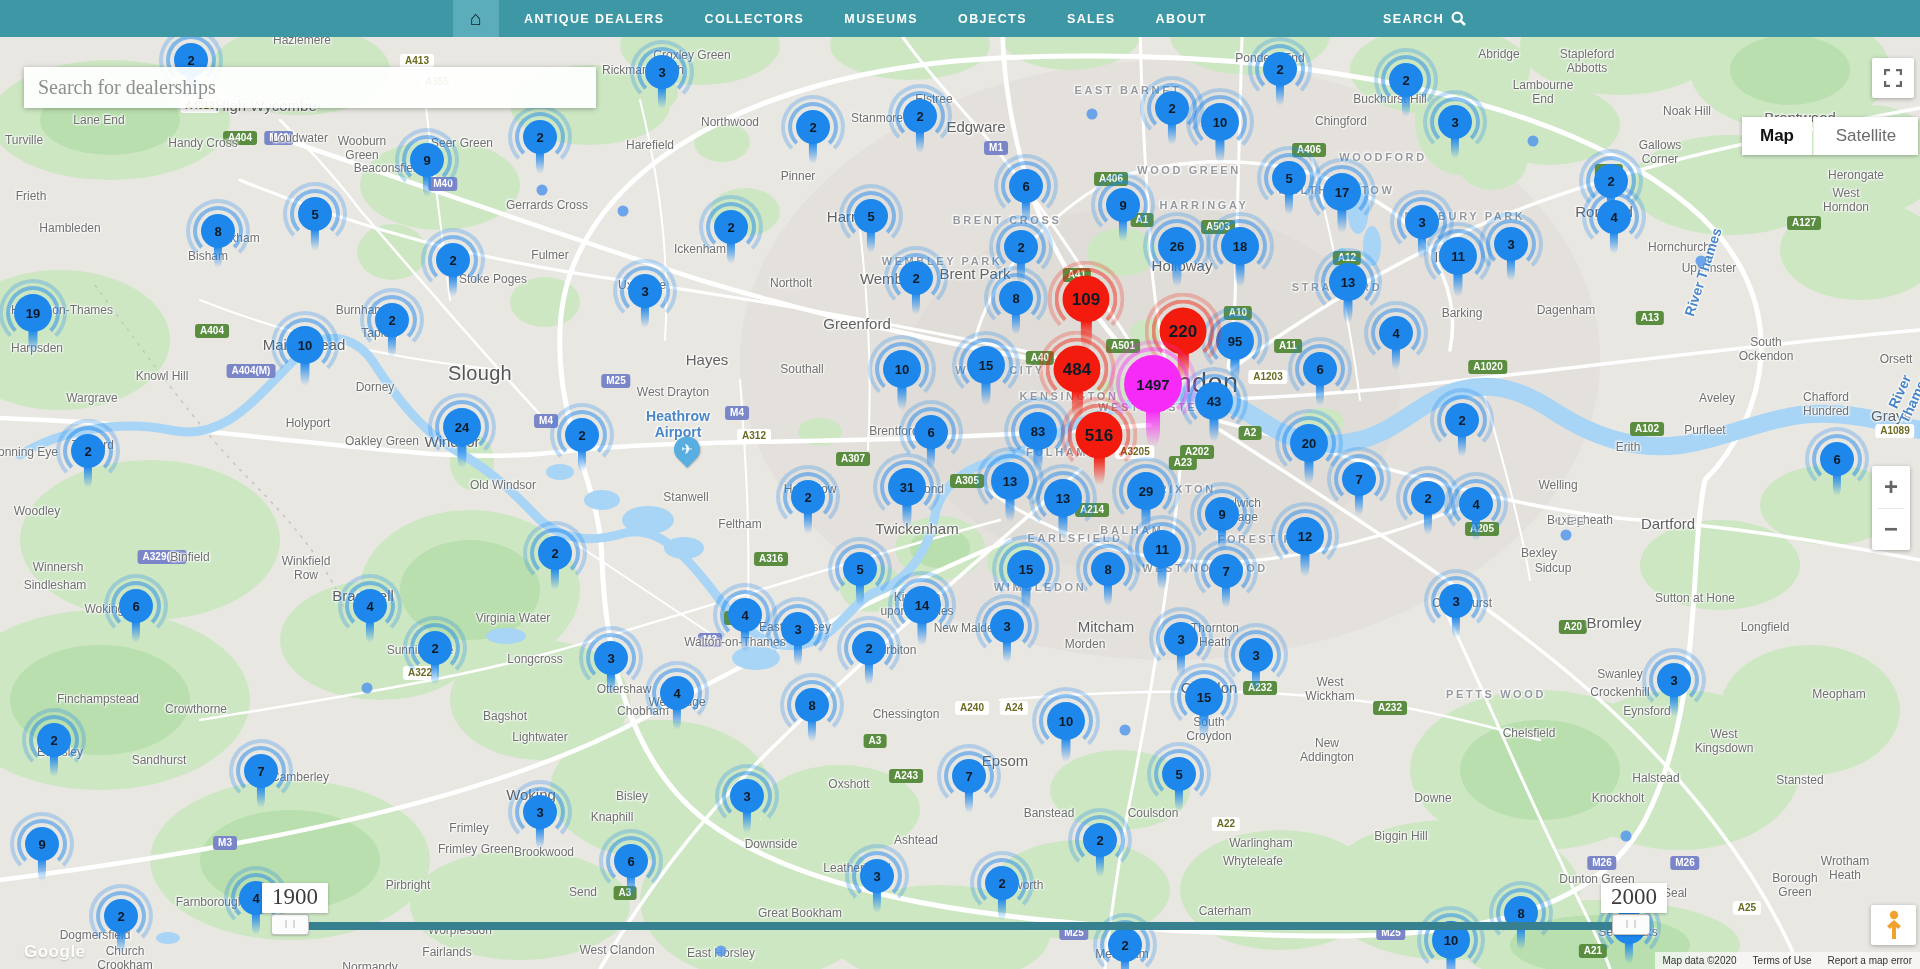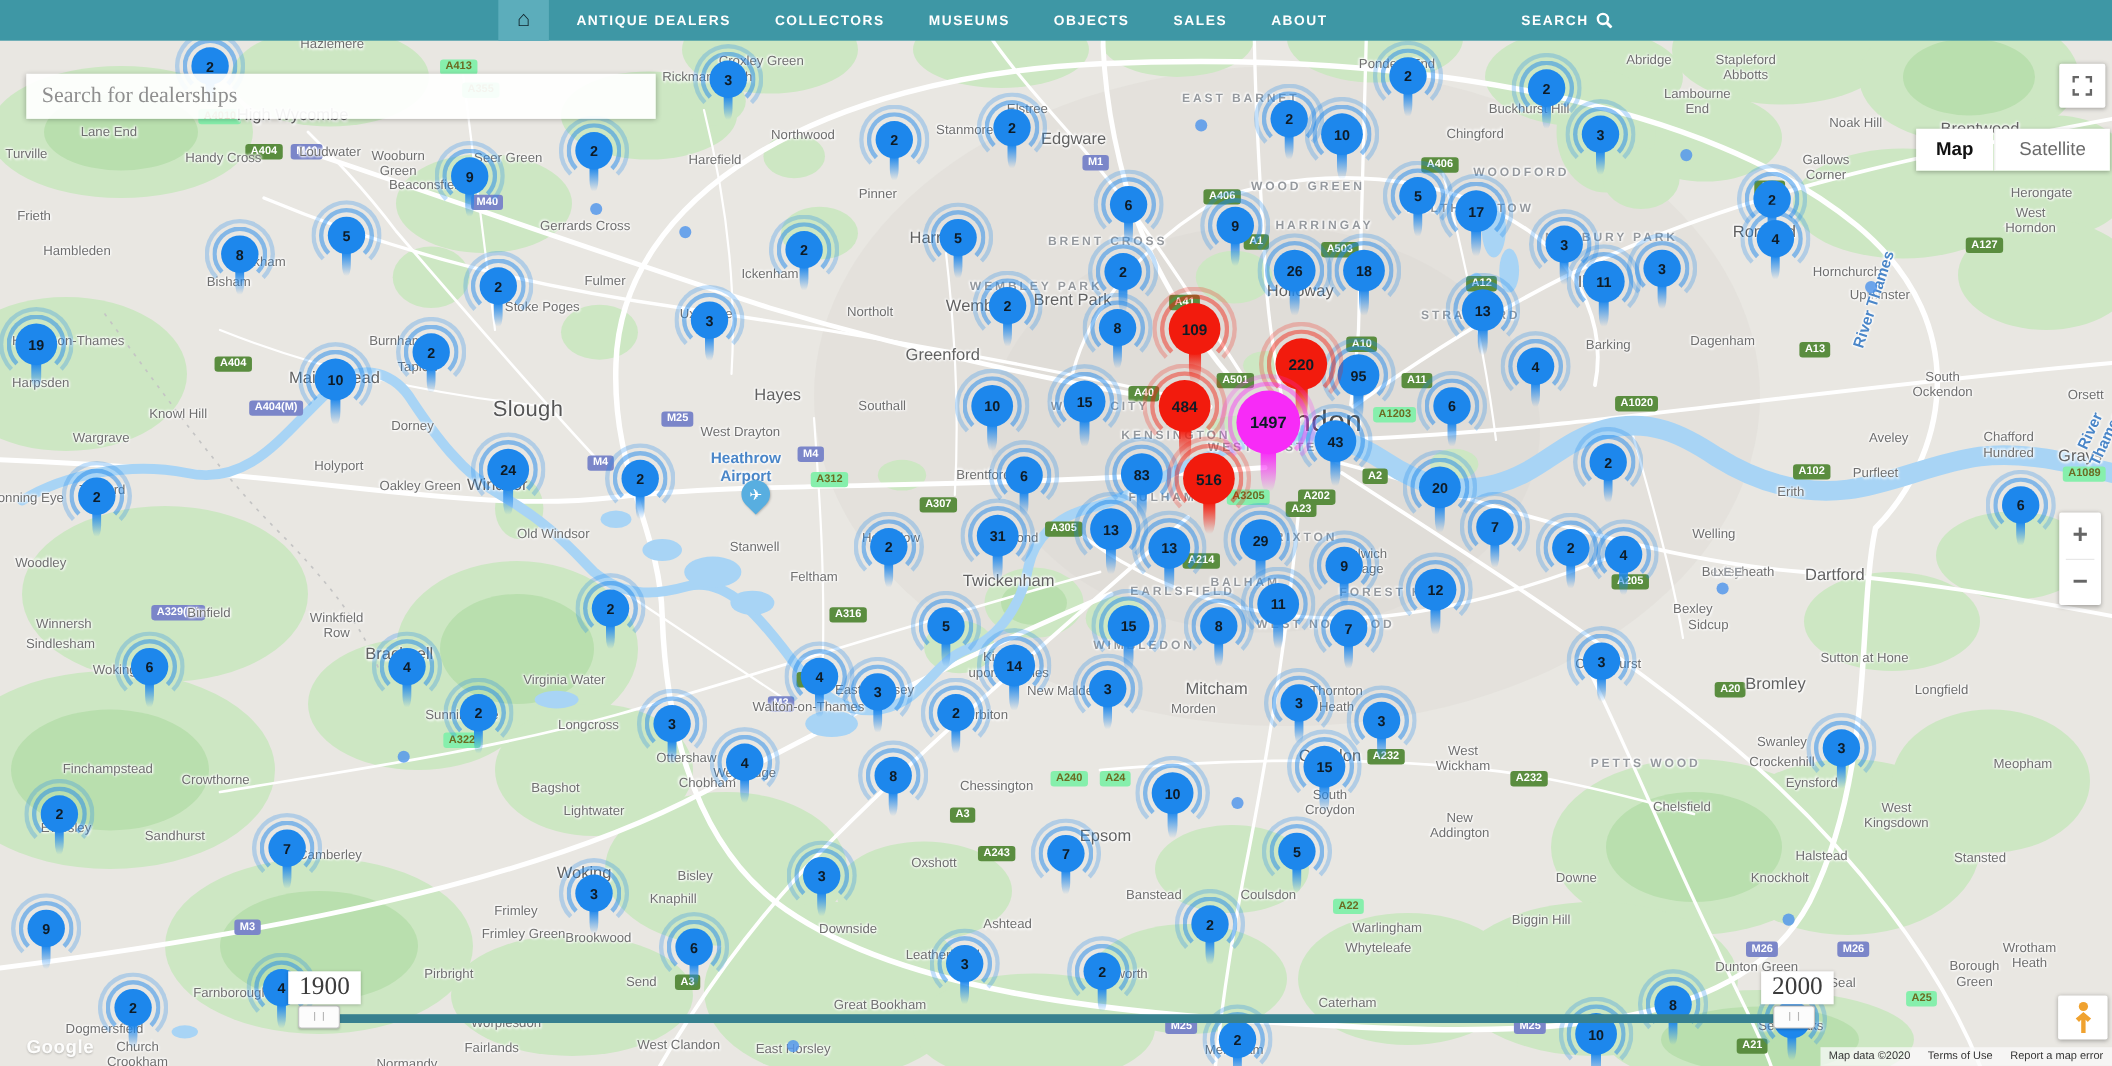--- a/index.html
+++ b/index.html
@@ -24,38 +24,38 @@
     text-align:center;white-space:pre-line;color:#6f6f6f;font-size:12px;
     text-shadow:0 0 2px #fff,0 0 3px #fff,1px 1px 2px #fff,-1px -1px 2px #fff;pointer-events:none}
   .t2{font-size:15px;color:#616161}
   .t3{font-size:20px;color:#565656;letter-spacing:.3px}
   .t4{font-size:27px;color:#4c4c4c;letter-spacing:.5px}
   .district{font-size:11px;letter-spacing:2.6px;color:#95999e;font-weight:bold}
   .waterlbl{color:#4a86c8;font-size:14px;font-weight:bold;line-height:1.15}
   .road-badge{position:absolute;transform:translate(-50%,-50%);z-index:2;font-size:10px;
     font-weight:bold;padding:1px 5px 2px;border-radius:3px;white-space:nowrap;pointer-events:none}
   .rg{background:#5a8d3f;color:#fff}
-  .ry{background:#86efac;color:#6b6b22}
+  .ry{background:#ffffff;color:#6b6b22}
   .rp{background:#7b86c9;color:#fff}
   
   .mk{position:absolute;transform:translate(-50%,-50%);border-radius:50%;display:flex;
     align-items:center;justify-content:center;cursor:pointer;z-index:6}
   .mk .num{position:relative;z-index:3;font-weight:bold;color:#0e1b26}
   .mk .ring{position:absolute;border-radius:50%;border-style:solid;pointer-events:none}
   .mk .r1{inset:-8px;border-width:4px;border-color:var(--rc);border-bottom-color:transparent}
   .mk .r2{inset:-15px;border-width:4px;border-color:var(--rc2);border-bottom-color:transparent}
   .mk .tail{position:absolute;top:80%;left:50%;transform:translateX(-50%);width:24%;height:78%;
     background:linear-gradient(var(--mc) 20%,rgba(255,255,255,0));border-radius:0 0 40% 40%;z-index:1;pointer-events:none}
   .mk.b{--mc:#1d87ec;--rc:rgba(30,136,236,.5);--rc2:rgba(30,136,236,.27);background:#1d87ec}
   .mk.r{--mc:#f21b0d;--rc:rgba(242,27,13,.45);--rc2:rgba(242,27,13,.24);background:#f21b0d;z-index:7}
   .mk.m{--mc:#f72bf7;--rc:rgba(247,43,247,.42);--rc2:rgba(247,43,247,.22);background:#f72bf7;z-index:8}
   .mk.d{width:11px;height:11px;background:rgba(85,152,235,.85);z-index:4}
   .s1{width:34px;height:34px;font-size:13px}
   .s2{width:38px;height:38px;font-size:13px}
-  .s3{width:47px;height:47px;font-size:14px}
+  .s3{width:47px;height:47px;font-size:17px}
   .s4{width:58px;height:58px;font-size:15px}
   
   .airpin{position:absolute;left:687px;top:452px;transform:translate(-50%,-50%);z-index:3;
     width:26px;height:26px;border-radius:50% 50% 50% 0;background:#58aee0;transform:translate(-50%,-60%) rotate(-45deg);
     box-shadow:0 1px 2px rgba(0,0,0,.25)}
   .airpin span{position:absolute;inset:0;display:flex;align-items:center;justify-content:center;
     transform:rotate(45deg);color:#fff;font-size:14px}
   
   .maptype{position:absolute;left:1742px;top:117px;z-index:20;display:flex;gap:1px;
     box-shadow:0 1px 4px rgba(0,0,0,.3)}
@@ -298,21 +298,21 @@
     <div class="town" style="left: 934px; top: 99px;">Elstree</div>
     <div class="town t2" style="left: 976px; top: 126px;">Edgware</div>
     <div class="town" style="left: 877px; top: 118px;">Stanmore</div>
     <div class="town t2" style="left: 851px; top: 216px;">Harrow</div>
     <div class="town" style="left: 798px; top: 176px;">Pinner</div>
     <div class="town" style="left: 730px; top: 122px;">Northwood</div>
     <div class="town" style="left: 650px; top: 145px;">Harefield</div>
     <div class="town" style="left: 791px; top: 283px;">Northolt</div>
     <div class="town" style="left: 700px; top: 249px;">Ickenham</div>
     <div class="town" style="left: 642px; top: 285px;">Uxbridge</div>
-    <div class="town" style="left: 532px; top: 205px; text-align: right;">Gerrards Cross</div>
+    <div class="town" style="left: 547px; top: 205px; text-align: right;">Gerrards Cross</div>
     <div class="town" style="left: 550px; top: 255px;">Fulmer</div>
     <div class="town" style="left: 388px; top: 168px;">Beaconsfield</div>
     <div class="town" style="left: 462px; top: 143px;">Seer Green</div>
     <div class="town" style="left: 362px; top: 148px;">Wooburn
 Green</div>
     <div class="town" style="left: 300px; top: 138px;">Loudwater</div>
     <div class="town" style="left: 203px; top: 143px;">Handy Cross</div>
     <div class="town t2" style="left: 266px; top: 105px;">High Wycombe</div>
     <div class="town" style="left: 99px; top: 120px;">Lane End</div>
     <div class="town" style="left: 24px; top: 140px;">Turville</div>

